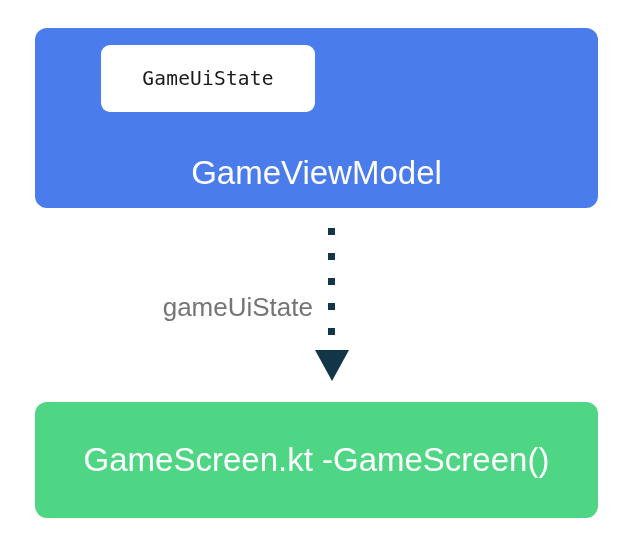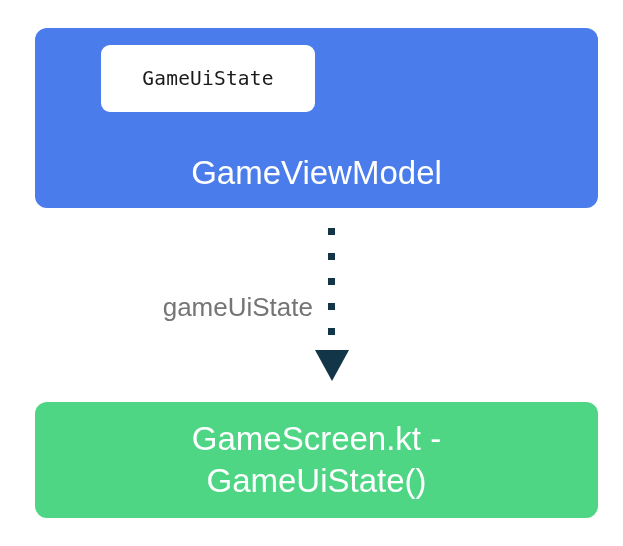--- a/index.html
+++ b/index.html
@@ -121,21 +121,21 @@
   }
 
   
   #screen-node {
     left: 35px;
     top: 402px;
     width: 563px;
     height: 116px;
     background: #4ed685;
     display: flex;
-    flex-direction: column;
+    flex-direction: row;
     align-items: center;
     justify-content: center;
   }
 
   .screen-title-line {
     font-size: 33px;
     line-height: 42px;
     color: #ffffff;
     text-align: center;
     white-space: nowrap;
@@ -161,16 +161,16 @@
 
     <div id="arrow-head"></div>
 
     <div id="connector-label">gameUiState</div>
   </div>
 
   <div class="node" id="screen-node">
 
     <div class="screen-title-line">GameScreen.kt -</div>
 
-    <div class="screen-title-line">GameUiState()</div>
+    <div class="screen-title-line">GameScreen()</div>
   </div>
 
 </div>
 
 </body></html>

